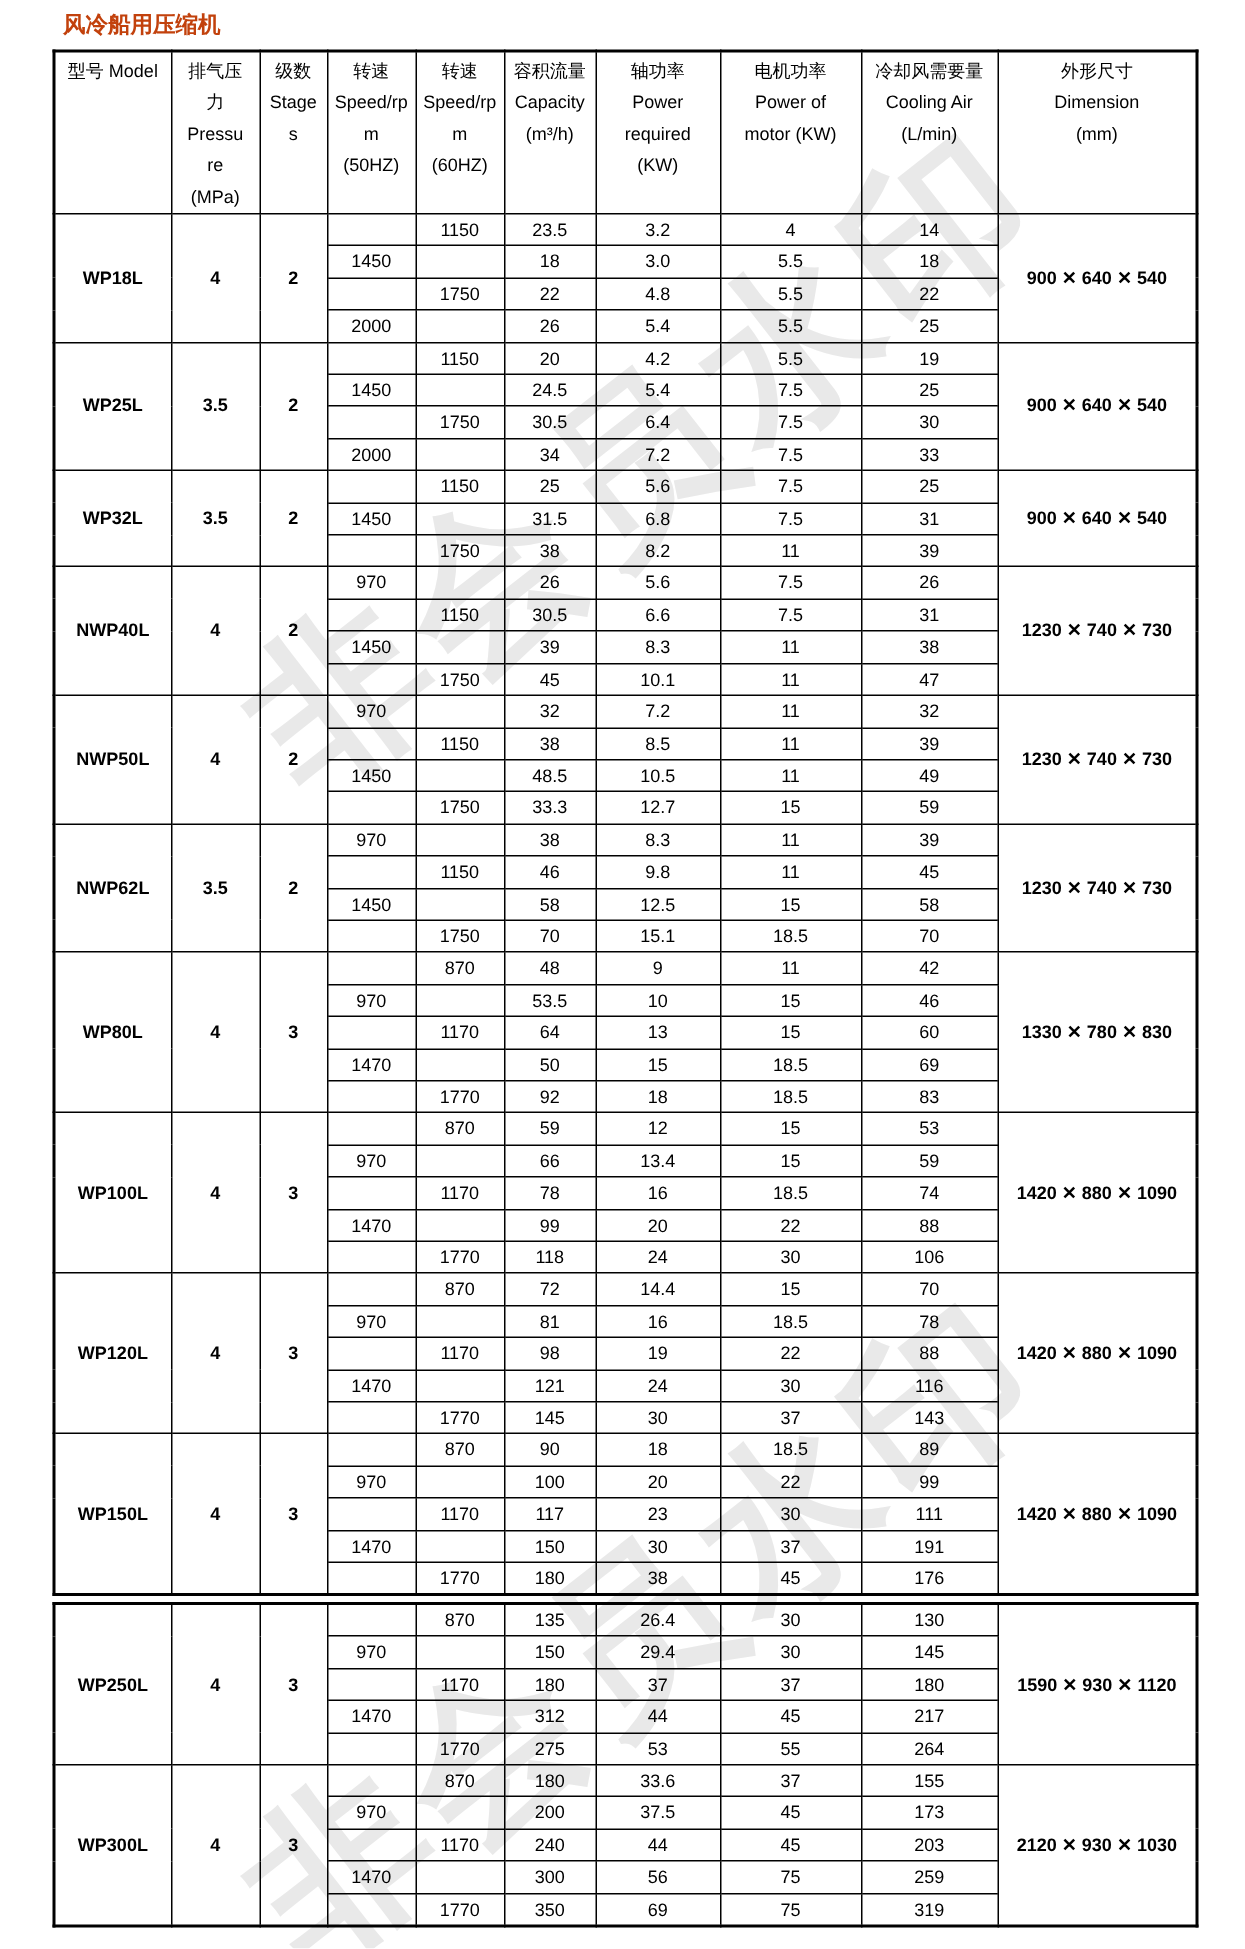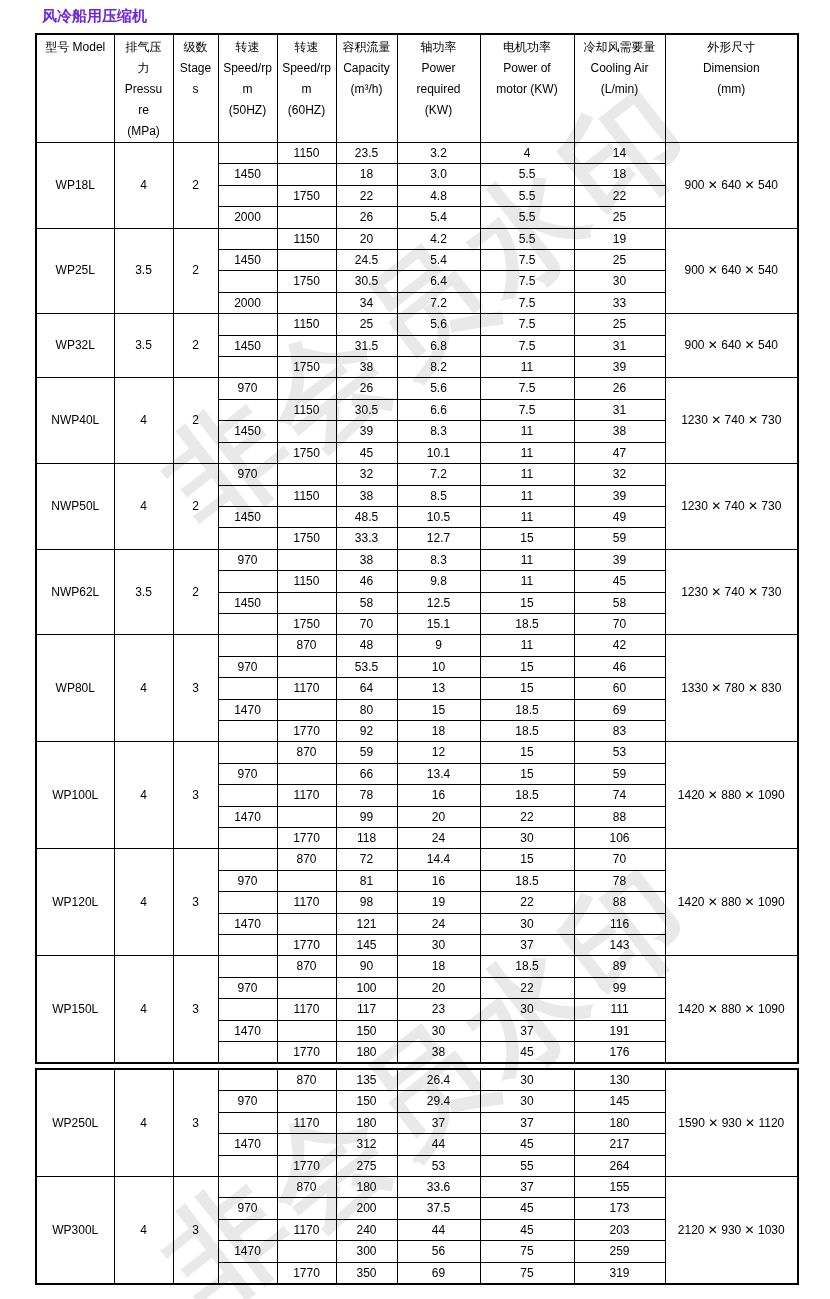--- a/index.html
+++ b/index.html
@@ -28,21 +28,21 @@
     user-select: none;
   }
   .wm1 { left: 115px; top: 228px; }
   .wm2 { left: 115px; top: 1008px; }
   .title {
     position: absolute;
     left: 42px; top: 7px;
     z-index: 2;
     font-size: 15px;
     font-weight: bold;
-    color: #6d28d9;
+    color: #c2410c;
   }
   table.spec {
     position: absolute;
     left: 35px;
     z-index: 1;
     border-collapse: collapse;
     table-layout: fixed;
     width: 762px;
     background: transparent;
     border: 2px solid #000;
@@ -65,20 +65,21 @@
     padding-top: 2px;
   }
   table.spec tbody td {
     height: 20.4px;
     font-size: 12px;
     line-height: 20.4px;
     vertical-align: middle;
   }
   table.spec tbody td[rowspan] {
     line-height: 15px;
+    font-weight: bold;
   }
 </style>
 </head>
 <body>
 
 <div class="page">
   <div class="watermark wm1">非会员水印</div>
   <div class="watermark wm2">非会员水印</div>
   <div class="title">风冷船用压缩机</div>
   <table class="spec" id="table-0">
@@ -364,21 +365,21 @@
           <td></td>
           <td>1170</td>
           <td>64</td>
           <td>13</td>
           <td>15</td>
           <td>60</td>
         </tr>
         <tr>
           <td>1470</td>
           <td></td>
-          <td>80</td>
+          <td>50</td>
           <td>15</td>
           <td>18.5</td>
           <td>69</td>
         </tr>
         <tr>
           <td></td>
           <td>1770</td>
           <td>92</td>
           <td>18</td>
           <td>18.5</td>

